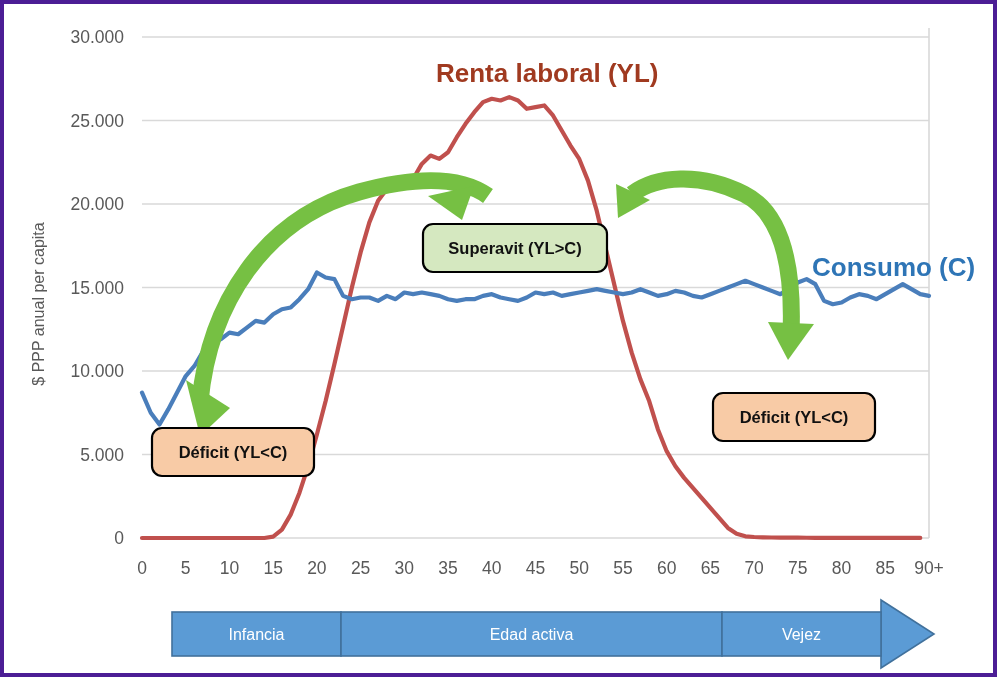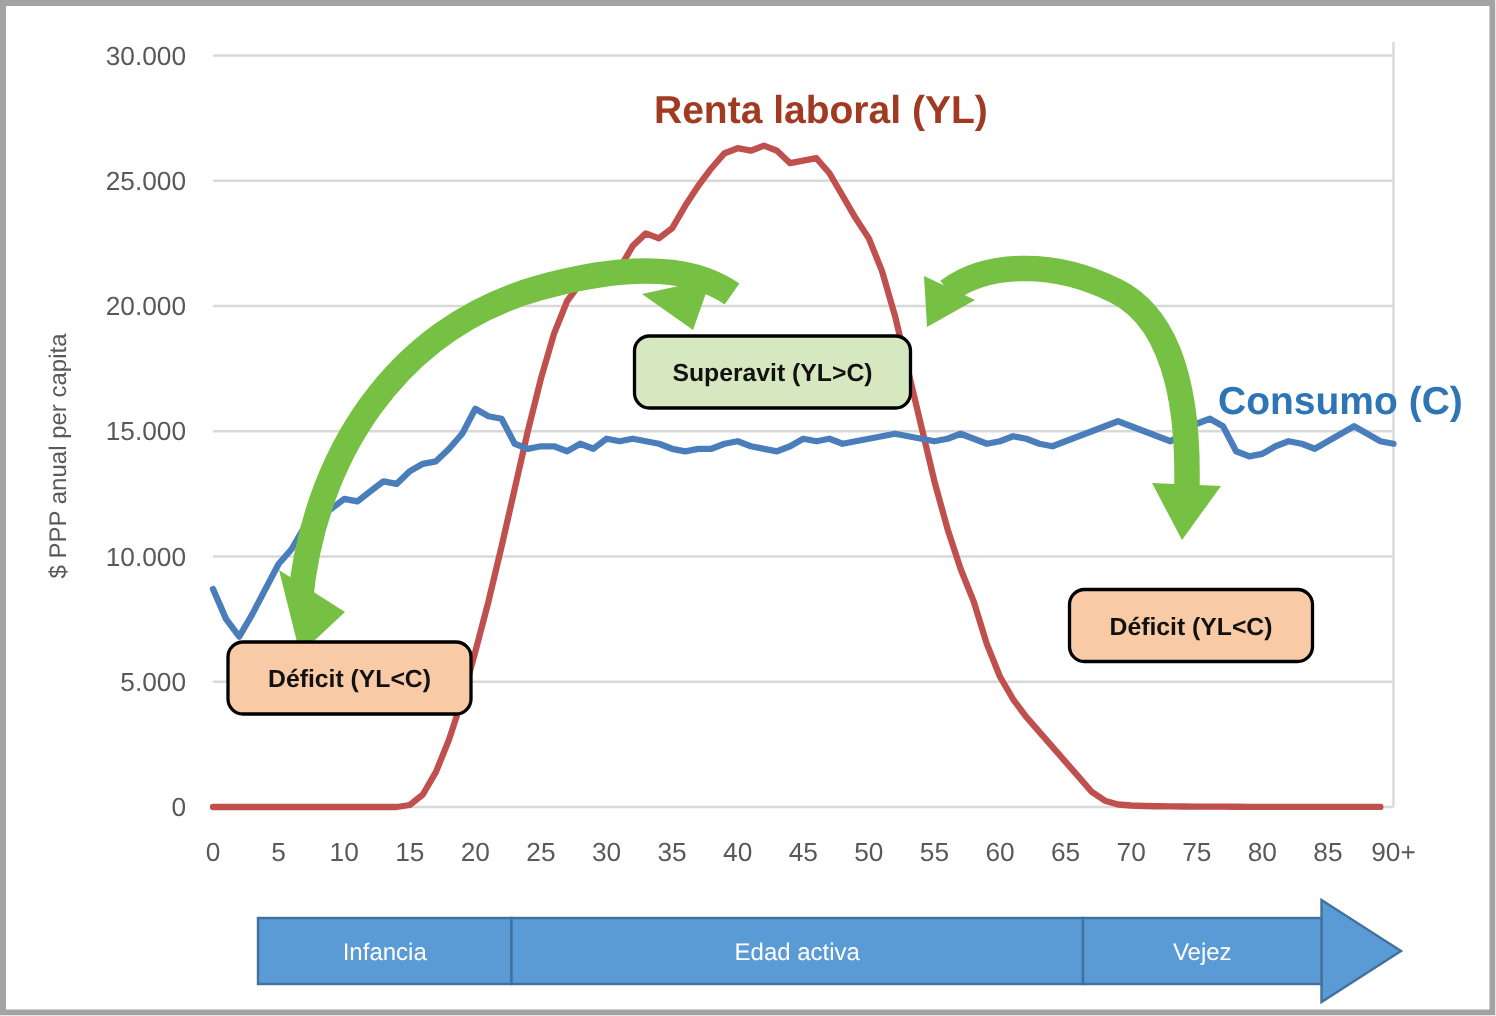--- a/index.html
+++ b/index.html
@@ -8,21 +8,21 @@
     background: #ffffff;
   }
   body {
     font-family: "Liberation Sans", sans-serif;
   }
   #root {
     position: relative;
     width: 997px;
     height: 677px;
     box-sizing: border-box;
-    border: 4px solid #a3a3a3;
+    border: 4px solid #4c1d95;
     background: #ffffff;
     overflow: hidden;
     text-decoration: underline;
   }
   #chart-area {
     position: absolute;
     left: 0;
     top: 0;
     width: 997px;
     height: 597px;

